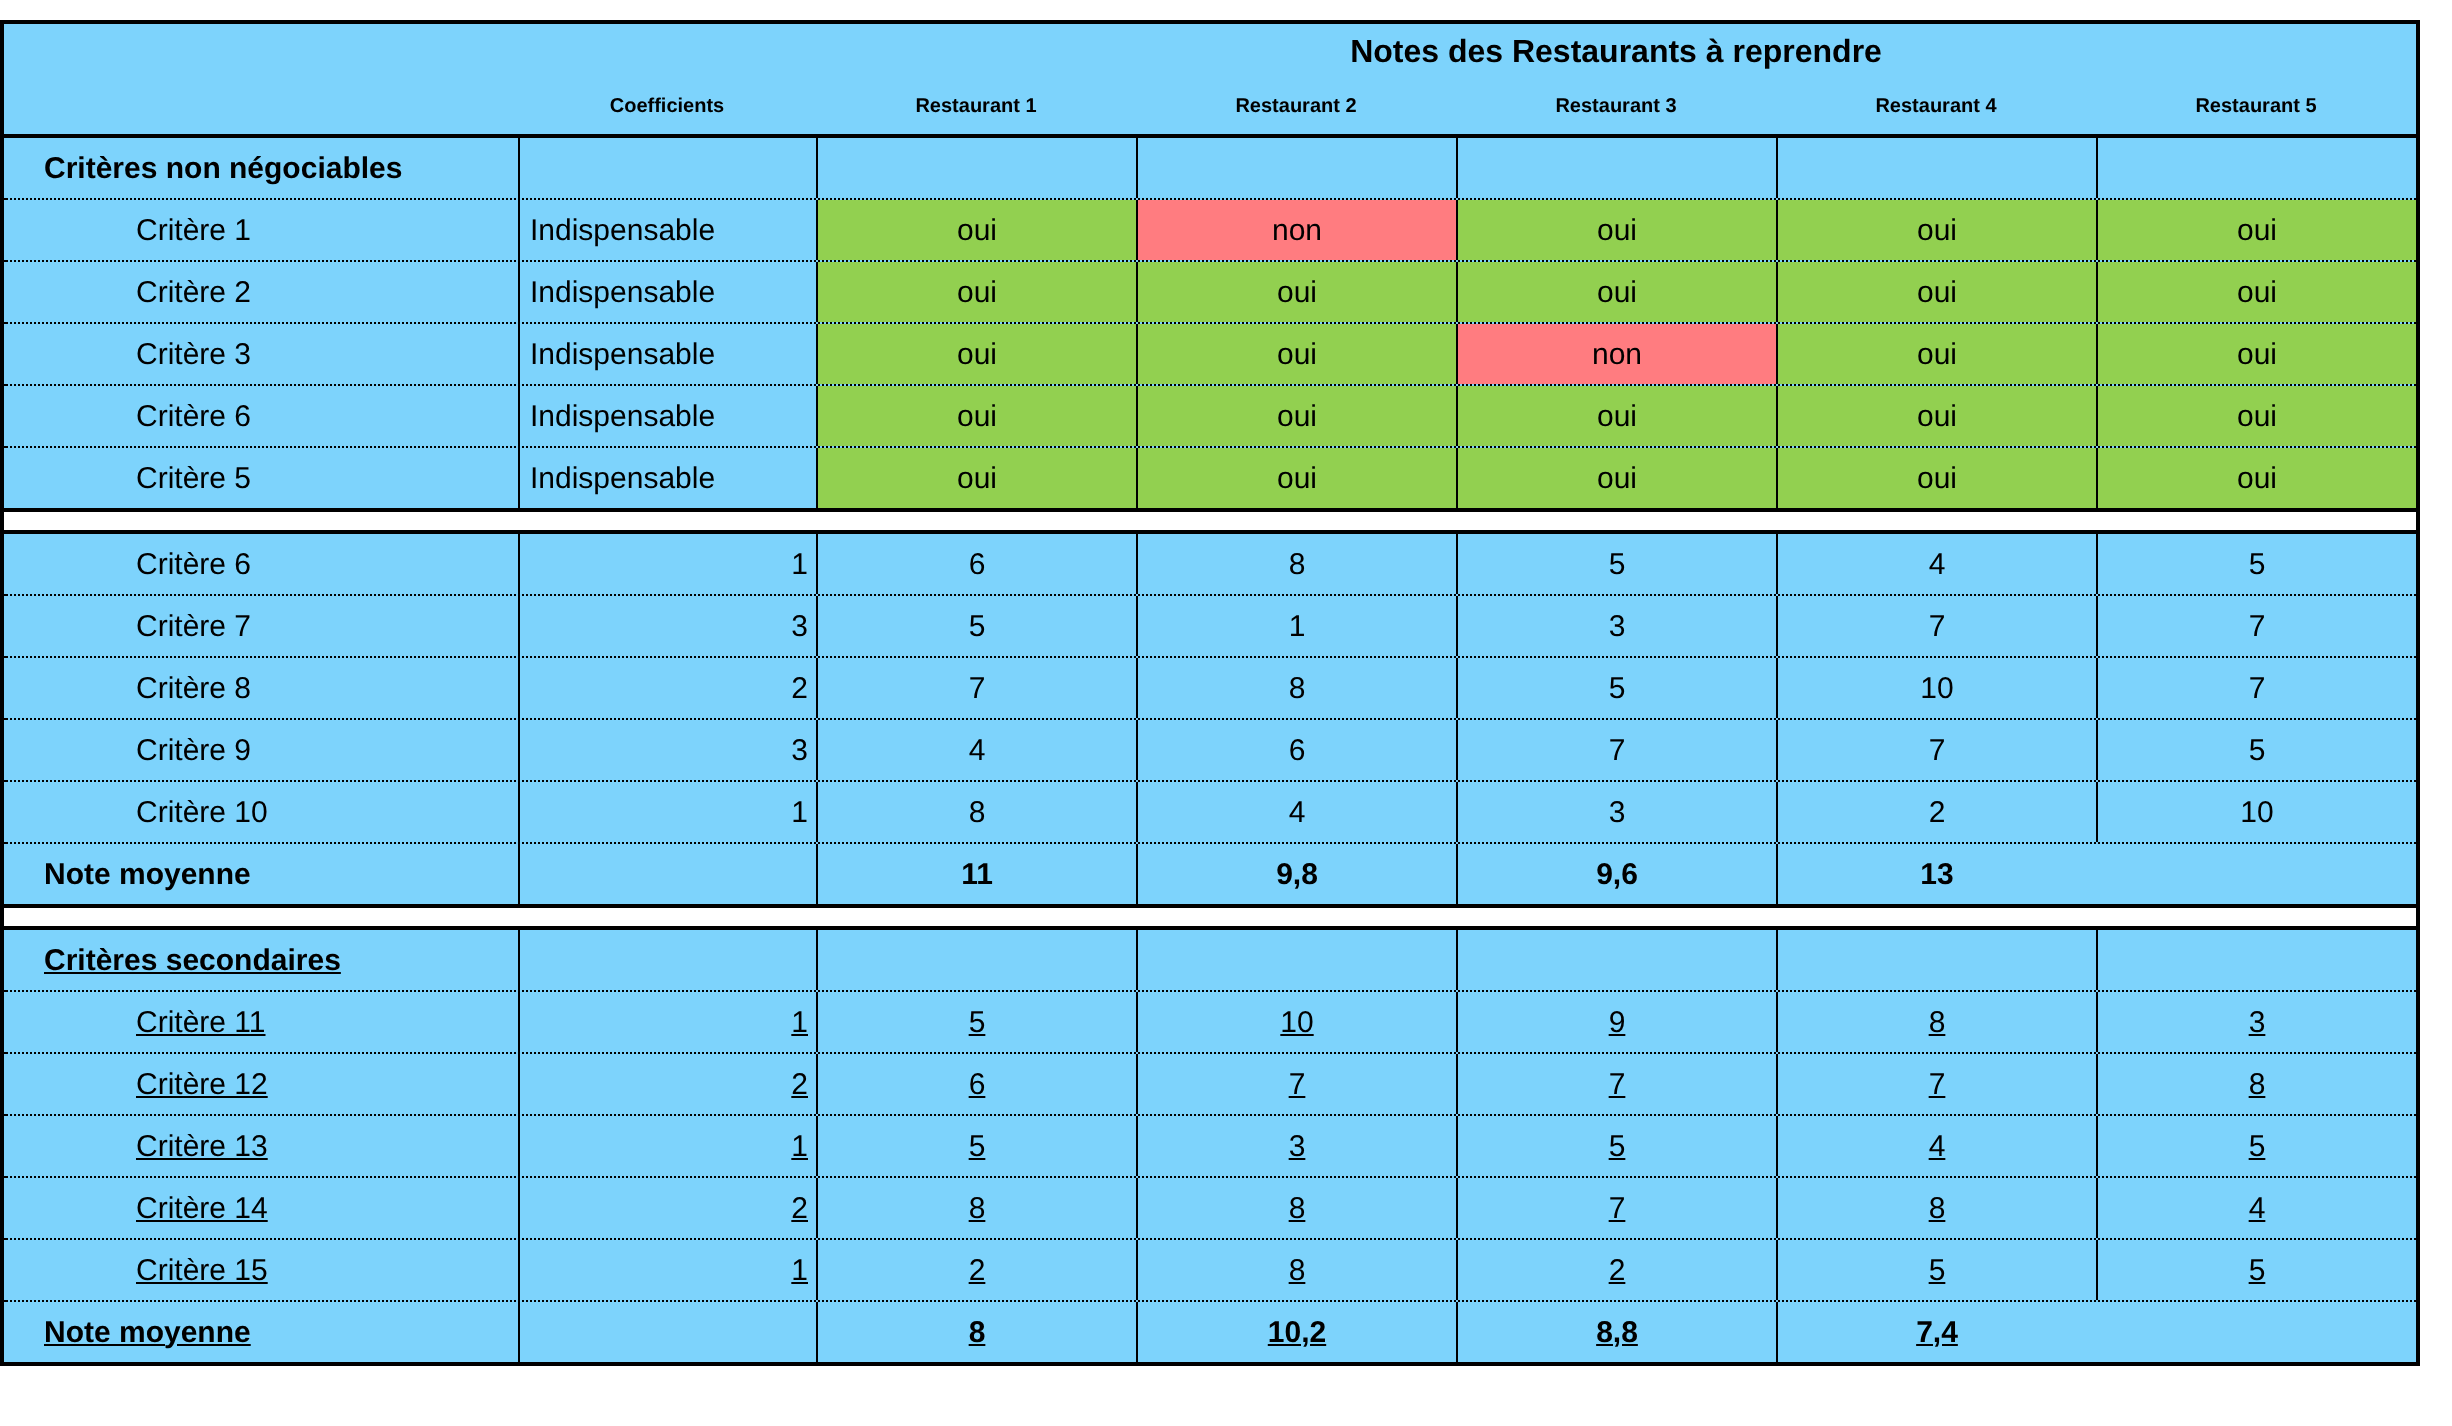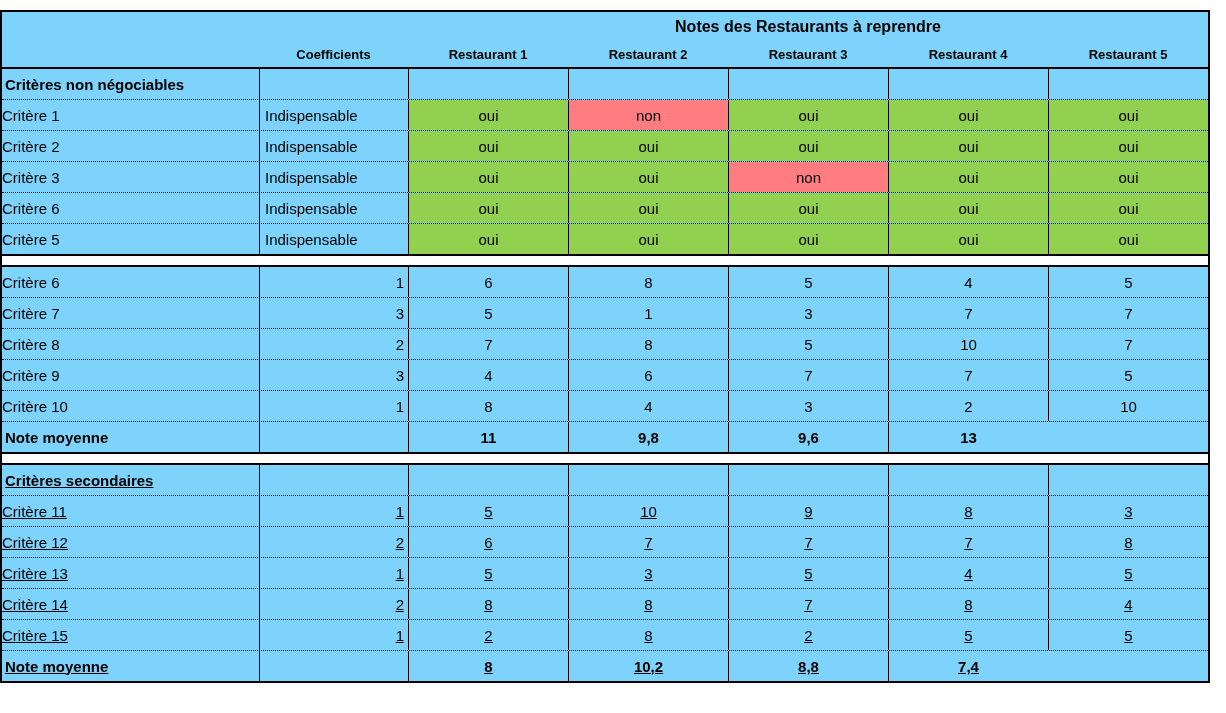--- a/index.html
+++ b/index.html
@@ -20,30 +20,30 @@
   .cell {
     display:flex; align-items:center; justify-content:center;
     font-size:15px; line-height:1; overflow:hidden; white-space:nowrap;
   }
   .bold { font-weight:bold; }
   
   .trow { height:29px; }
   .hrow { height:26px; }
   .title { grid-column:3 / 8; font-size:16px; font-weight:bold; }
   .corner { grid-column:1 / 3; }
-  .hdr-cell { font-size:13px; font-weight:bold; }
+  .hdr-cell { font-size:10px; font-weight:bold; }
   
   .section { border-top:2px solid #000; border-bottom:2px solid #000; }
   .tbl > .section:last-child { border-bottom:none;text-decoration:underline; }
   .section .row { height:30px; }
   .section .cell + .cell { border-left:1px solid #000; }
   .section .row + .row { border-top:1px dotted #000; }
   .section .note-row { border-top:2px solid #000; }
-  .sec-header { justify-content:flex-start; padding-left:3px; font-weight:bold; }
-  .crit-label { justify-content:flex-start; }
+  .sec-header { justify-content:flex-start; padding-left:20px; font-weight:bold; }
+  .crit-label { justify-content:flex-start; padding-left:66px; }
   .coef-text { justify-content:flex-start; padding-left:5px; }
   .coef-num { justify-content:flex-end; padding-right:4px; }
   .gap { height:9px; background:#fff; }
 </style>
 </head>
 <body>
 
 <div class="tbl">
 
   <div class="hdr">

